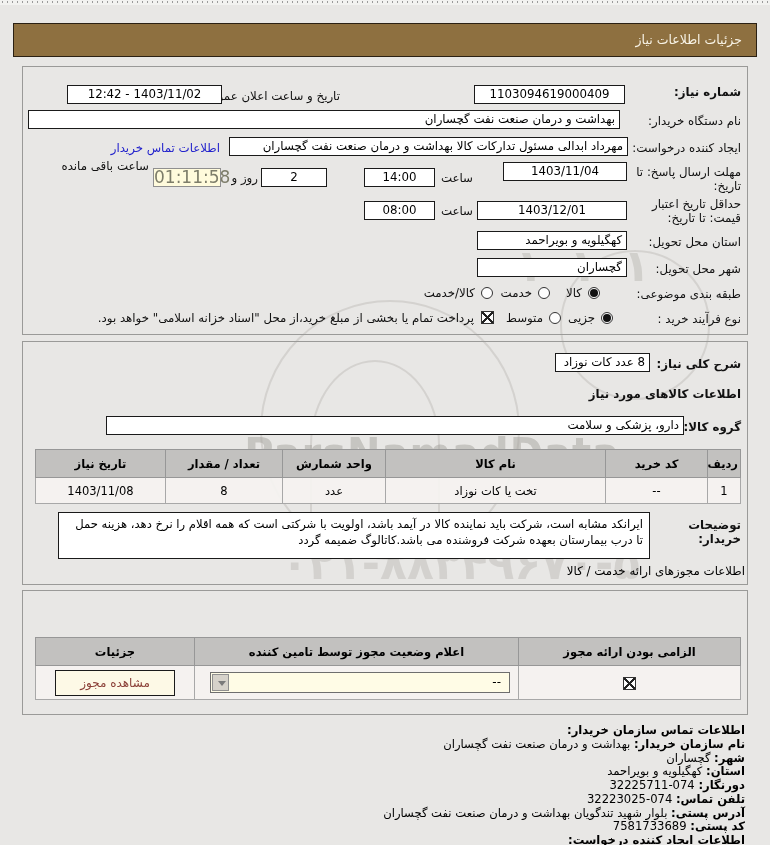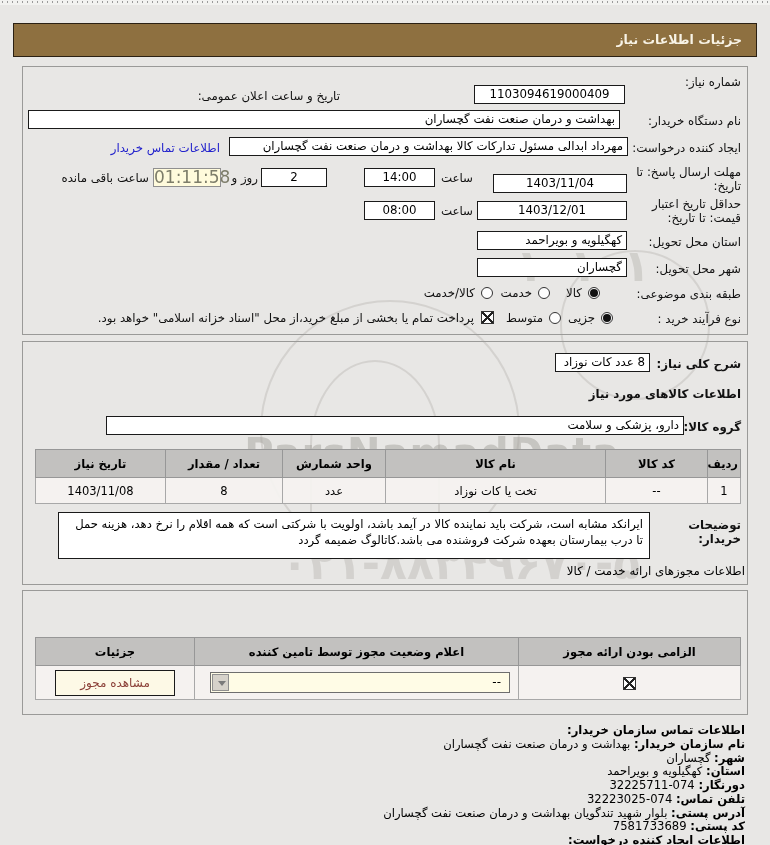--- a/index.html
+++ b/index.html
@@ -16,21 +16,21 @@
   .abs { position: absolute; }
 
   
   .dotted { left:0; top:0; width:770px; height:5px; background:#f2f2f0;
     background-image: radial-gradient(circle, #9a9a9a 0.9px, transparent 1px);
     background-size: 5px 4px; }
 
   
   .titlebar { top:23px; right:13px; width:744px; height:34px;
     background:#8e7040; border:1px solid #2a2013; color:#f8f3e6;
-    line-height:32px; padding-right:14px; font-size:12.5px;font-weight:bold; }
+    line-height:32px; padding-right:14px; font-size:12.5px; }
 
   
   .gbox { right:22px; width:726px; border:1px solid #9a9a98; background:transparent; z-index:2; }
   .box1 { top:66px;  height:269px; }
   .box2 { top:341px; height:244px; }
   .box3 { top:590px; height:125px; }
 
   .lbl { position:absolute; font-size:11.8px; color:#111; white-space:nowrap; }
   .lbl.b { font-weight:bold; }
   .lbl.wrap { white-space:normal; line-height:14px; }
@@ -97,39 +97,40 @@
 <div class="wm wm-pars">ParsNamadData</div>
 <div class="wm wm-phone ltrnum">۰۲۱-۸۸۳۴۹۶۷۰-۵</div>
 
 <div class="content">
   <div class="abs dotted"></div>
 
   <div class="abs titlebar">جزئیات اطلاعات نیاز</div>
 
   <div class="abs gbox box1">
 
-    <span class="lbl" style="top:8px; right:6px;">شماره نیاز:</span>
+    <span class="lbl" style="top:18px; right:6px;font-weight:bold;">شماره نیاز:</span>
     <span class="inp center ltrnum" style="top:18px; right:122px; width:151px;">1103094619000409</span>
     <span class="lbl" style="top:22px; right:407px;">تاریخ و ساعت اعلان عمومی:</span>
+    <span class="inp center ltrnum" style="top:18px; right:525px; width:155px;">12:42 - 1403/11/02</span>
 
     <span class="lbl" style="top:47px; right:6px;">نام دستگاه خریدار:</span>
     <span class="inp" style="top:43px; right:127px; width:592px;">بهداشت و درمان صنعت نفت گچساران</span>
 
     <span class="lbl" style="top:74px; right:6px;">ایجاد کننده درخواست:</span>
     <span class="inp" style="top:70px; right:119px; width:399px;">مهرداد ابدالی مسئول تدارکات کالا  بهداشت و درمان صنعت نفت گچساران</span>
     <span class="link" style="top:74px; right:527px;">اطلاعات تماس خریدار</span>
 
     <span class="lbl wrap" style="top:98px; right:6px; width:108px;">مهلت ارسال پاسخ: تا تاریخ:</span>
-    <span class="inp center ltrnum" style="top:107px; right:120px; width:134px;">1403/11/04</span>
+    <span class="inp center ltrnum" style="top:95px; right:120px; width:124px;">1403/11/04</span>
     <span class="lbl" style="top:104px; right:274px;">ساعت</span>
     <span class="inp center ltrnum" style="top:101px; right:312px; width:71px;">14:00</span>
     <span class="inp center ltrnum" style="top:101px; right:420px; width:66px;">2</span>
     <span class="lbl" style="top:104px; right:489px;">روز و</span>
     <span class="countdown ltrnum" style="top:101px; right:526px; width:68px;">01:11:58</span>
-    <span class="lbl" style="top:104px; right:598px;">ساعت باقی مانده</span>
+    <span class="lbl" style="top:92px; right:598px;">ساعت باقی مانده</span>
 
     <span class="lbl wrap" style="top:130px; right:6px; width:118px;">حداقل تاریخ اعتبار قیمت: تا تاریخ:</span>
     <span class="inp center ltrnum" style="top:134px; right:120px; width:150px;">1403/12/01</span>
     <span class="lbl" style="top:137px; right:274px;">ساعت</span>
     <span class="inp center ltrnum" style="top:134px; right:312px; width:71px;">08:00</span>
 
     <span class="lbl" style="top:168px; right:6px;">استان محل تحویل:</span>
     <span class="inp" style="top:164px; right:120px; width:150px;">کهگیلویه و بویراحمد</span>
 
     <span class="lbl" style="top:195px; right:6px;">شهر محل تحویل:</span>
@@ -166,21 +167,21 @@
         <col style="width:33px">
           <col style="width:102px">
           <col style="width:220px">
         <col style="width:103px">
           <col style="width:117px">
           <col style="width:130px">
       </colgroup>
       <tbody>
           <tr>
         <th>ردیف</th>
-        <th>کد کالا</th>
+        <th>کد خرید</th>
         <th>نام کالا</th>
         <th>واحد شمارش</th>
         <th>تعداد / مقدار</th>
         <th>تاریخ نیاز</th>
       </tr>
       <tr>
         <td>1</td>
         <td>--</td>
         <td>تخت یا کات نوزاد</td>
         <td>عدد</td>

